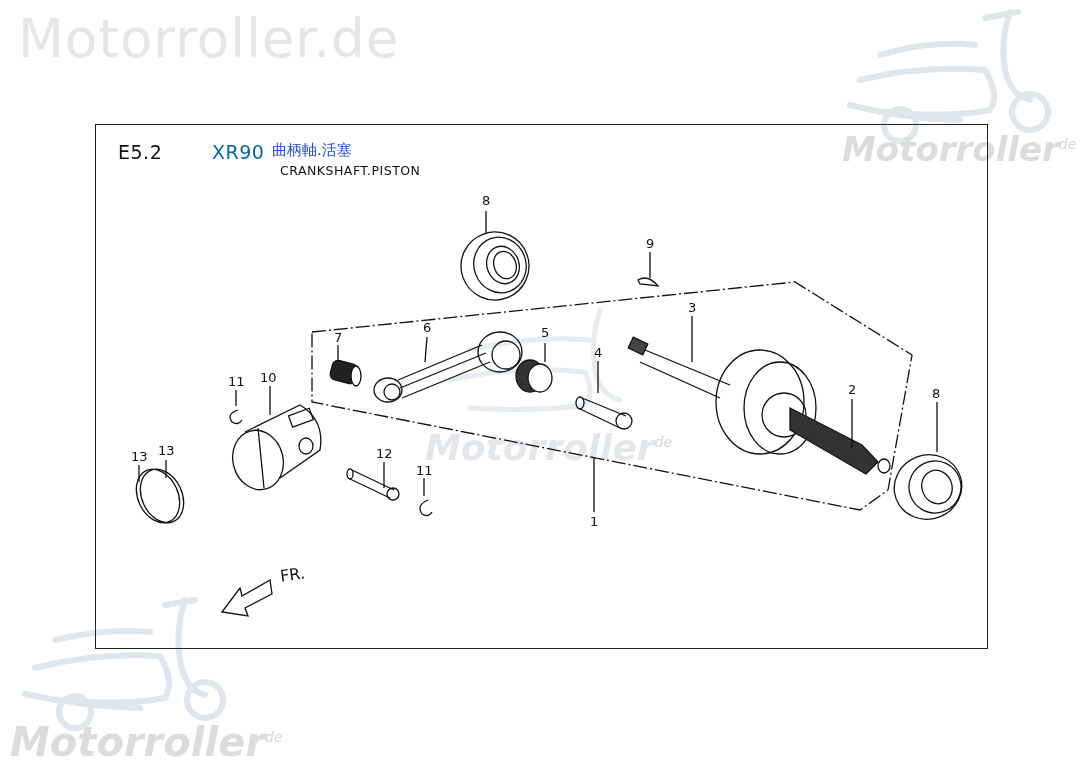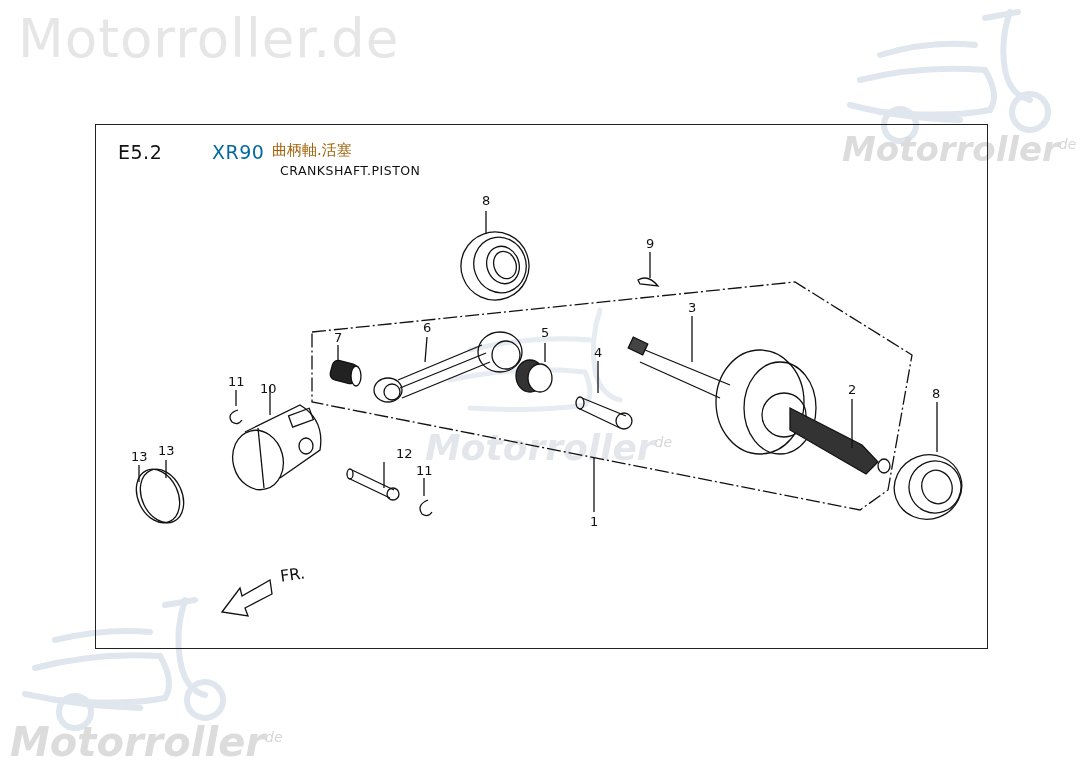--- a/index.html
+++ b/index.html
@@ -3,21 +3,21 @@
 <meta charset="utf-8">
 <style>
   html, body { margin:0; padding:0; background:#ffffff; }
   body { width:1085px; height:768px; position:relative; overflow:hidden; font-family:"DejaVu Sans", sans-serif; }
   .wm-title { position:absolute; left:18px; top:12px; font-family:"DejaVu Sans", sans-serif; font-size:53px; color:#e6e6e6; letter-spacing:1px; line-height:1; }
   .wm-brand { position:absolute; font-family:"DejaVu Sans", sans-serif; font-weight:bold; font-style:italic; color:#dcdcdc; line-height:1;text-align:center; }
   .wm-brand sup { font-size:14px; font-weight:normal; color:#d6d6d6; }
   .frame { position:absolute; left:95px; top:124px; width:893px; height:525px; border:1.5px solid #222; box-sizing:border-box; }
   .hdr-code { position:absolute; left:118px; top:141px; font-size:19px; color:#111; letter-spacing:0.5px; }
   .hdr-model { position:absolute; left:188px; top:141px; font-size:19px; color:#0369a1; letter-spacing:0.5px;margin-left:24px; }
-  .hdr-cn { position:absolute; left:272px; top:141px; font-size:15px; color:#a16207; }
+  .hdr-cn { position:absolute; left:272px; top:141px; font-size:15px; color:#1d4ed8; }
   .hdr-en { position:absolute; left:280px; top:163px; font-size:12.5px; color:#111; letter-spacing:0.5px; }
   svg.diagram { position:absolute; left:0; top:0; }
   .callout { position:absolute; font-size:13px; color:#111; }
   .fr { position:absolute; left:280px; top:565px; font-size:16px; color:#111; transform:rotate(-8deg); }
 </style>
 </head>
 <body>
 
 <div class="wm-title">Motorroller.de</div>
 
@@ -170,20 +170,20 @@
 <div class="callout" style="left:590px; top:514px;">1</div>
 <div class="callout" style="left:848px; top:382px;">2</div>
 <div class="callout" style="left:688px; top:300px;">3</div>
 <div class="callout" style="left:594px; top:345px;">4</div>
 <div class="callout" style="left:541px; top:325px;">5</div>
 <div class="callout" style="left:423px; top:320px;">6</div>
 <div class="callout" style="left:334px; top:330px;">7</div>
 <div class="callout" style="left:482px; top:193px;">8</div>
 <div class="callout" style="left:932px; top:386px;">8</div>
 <div class="callout" style="left:646px; top:236px;">9</div>
-<div class="callout" style="left:260px; top:381px;">10</div>
+<div class="callout" style="left:260px; top:370px;">10</div>
 <div class="callout" style="left:228px; top:374px;">11</div>
 <div class="callout" style="left:416px; top:463px;">11</div>
-<div class="callout" style="left:376px; top:446px;margin-left:20px;">12</div>
+<div class="callout" style="left:376px; top:446px;">12</div>
 <div class="callout" style="left:131px; top:449px;">13</div>
 <div class="callout" style="left:158px; top:443px;">13</div>
 
 <div class="fr">FR.</div>
 
 </body></html>

